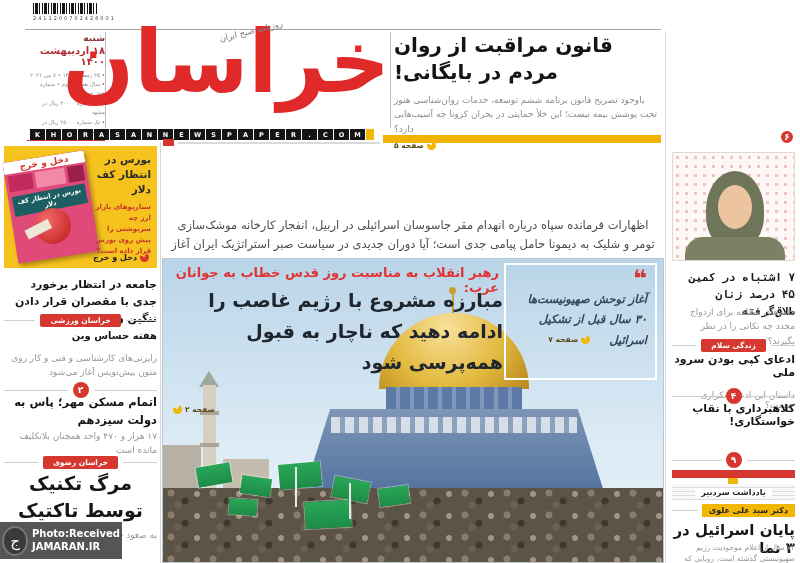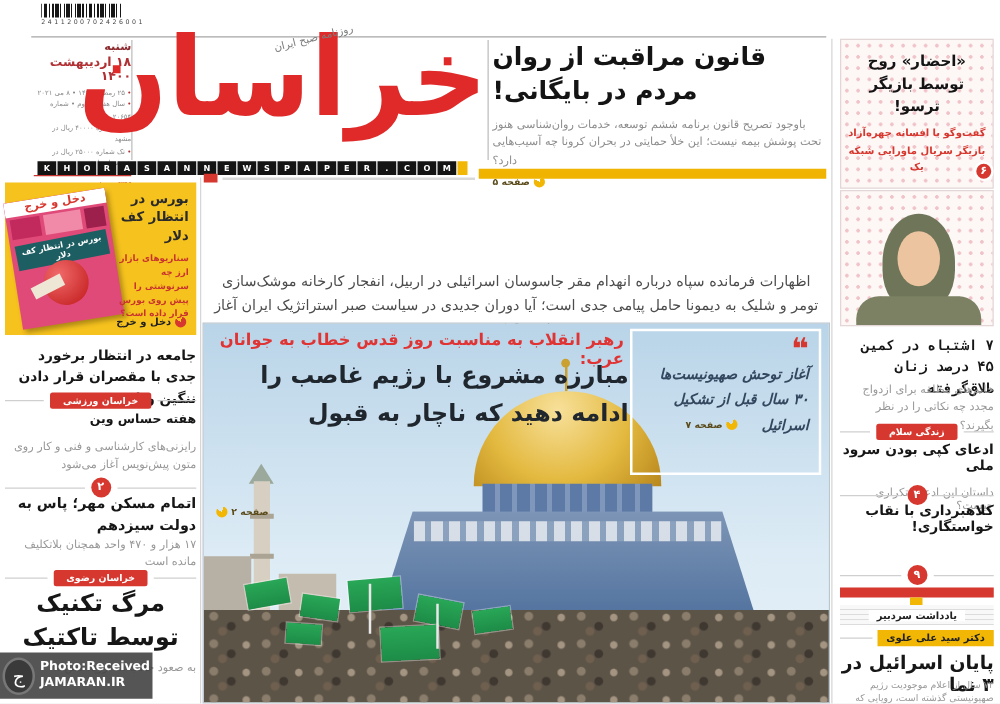--- a/index.html
+++ b/index.html
@@ -209,20 +209,21 @@
     <div class="abs flag" style="left:216px;top:228px;width:30px;height:18px;transform:rotate(-8deg);"></div>
     <div class="abs flag" style="left:66px;top:240px;width:28px;height:16px;transform:rotate(4deg);"></div>
     <div class="abs flag" style="left:142px;top:242px;width:46px;height:27px;transform:rotate(-3deg);"></div>
     <div class="abs pole" style="left:132px;top:208px;height:40px;"></div>
     <div class="abs pole" style="left:186px;top:224px;height:36px;"></div>
 
     <div class="abs rtl" id="kicker">رهبر انقلاب به مناسبت روز قدس خطاب به جوانان عرب:</div>
     <div class="abs rtl" id="pquote">
       <div>مبارزه مشروع با رژیم غاصب را</div>
       <div>ادامه دهید که ناچار به قبول</div>
+      <div>همه‌پرسی شود</div>
     </div>
     <span class="abs ptag" id="photo-ptag">
       <span class="crescent"></span>
       <span>صفحه ۲</span>
     </span>
 
     <div class="abs rtl" id="quote-box">
       <div id="qmark">❝</div>
       <div class="qline">آغاز توحش صهیونیست‌ها</div>
       <div class="qline">۳۰ سال قبل از تشکیل</div>
@@ -281,27 +282,20 @@
   <div class="abs rtl htitle leftcol-text" style="top:394px;font-size:11.5px;line-height:1.55;">اتمام مسکن مهر؛ پاس به دولت سیزدهم</div>
   <div class="abs rtl sub leftcol-text" style="top:429px;font-size:9px;line-height:1.6;">۱۷ هزار و ۴۷۰ واحد همچنان بلاتکلیف مانده است</div>
   <div class="abs pillrow leftcol-text" style="top:456px;">
     <div class="pline"></div>
     <span class="pill">خراسان رضوی</span>
     <div class="pline"></div>
   </div>
   <div class="abs rtl htitle leftcol-text" style="top:470px;font-size:19px;line-height:1.4;text-align:center;">مرگ تکنیک توسط تاکتیک</div>
   <div class="abs rtl sub leftcol-text" style="top:528px;font-size:9px;line-height:1.6;z-index:1;">به صعود جالب … اروپا، دس…</div>
 
-  <div class="abs polka rtl" id="feature">
-    <div id="feature-title">«احضار» روح توسط بازیگر ترسو!</div>
-    <div id="feature-sub">
-      <div>گفت‌وگو با افسانه چهره‌آزاد</div>
-      <div>بازیگر سریال ماورایی شبکه یک</div>
-    </div>
-  </div>
   <span class="abs badge" id="badge6">۶</span>
   <div class="abs polka" id="woman">
     <div class="hijab"></div>
     <div class="face"></div>
     <div class="shoulders"></div>
   </div>
 
   <div class="abs rtl htitle rightcol-text" style="top:270px;font-size:11px;line-height:1.55;font-family:Liberation Mono, monospace;">۷ اشتباه در کمین ۴۵ درصد زنان طلاق‌گرفته</div>
   <div class="abs rtl sub rightcol-text" style="top:305px;font-size:9px;line-height:1.6;">خانم‌های مطلقه برای ازدواج مجدد چه نکاتی را در نظر بگیرند؟</div>
   <div class="abs pillrow rightcol-text" style="top:339px;">

